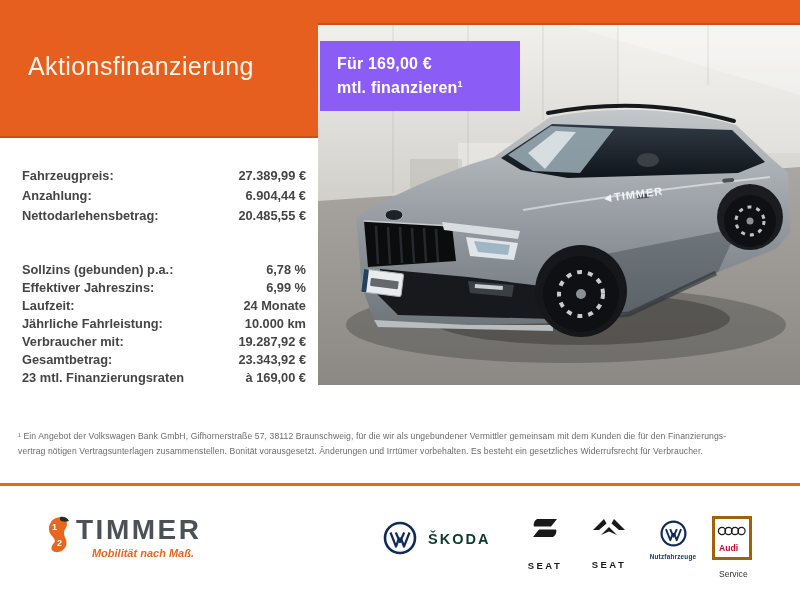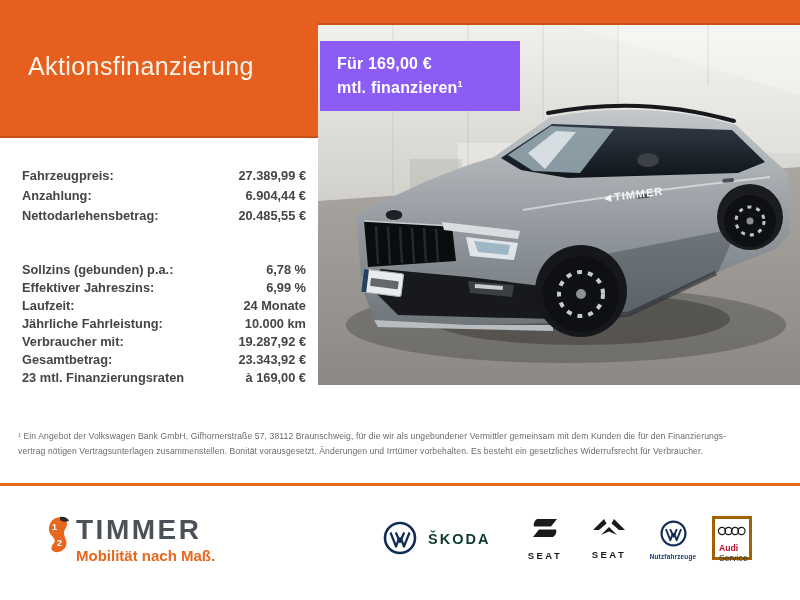--- a/index.html
+++ b/index.html
@@ -36,33 +36,33 @@
   .footnote div{white-space:nowrap;}
 
   
   .orange-rule{position:absolute;left:0;top:483px;width:800px;height:3px;background:#e8671f;}
 
   
   .footer{position:absolute;left:0;top:486px;width:800px;height:114px;background:#fff;}
   .timmer{position:absolute;left:46px;top:28px;width:160px;}
   .timmer-mark{position:absolute;left:0;top:2px;}
   .timmer-word{position:absolute;left:30px;top:0;font-size:28px;font-weight:bold;color:#4b5157;letter-spacing:2.5px;}
-  .timmer-tag{position:absolute;left:30px;top:33px;width:118px;text-align:right;font-size:15px;font-weight:bold;color:#e8671f;white-space:nowrap;}
+  .timmer-tag{position:absolute;left:30px;top:33px;width:118px;text-align:right;font-size:11px;font-weight:bold;color:#e8671f;white-space:nowrap;font-style:italic;}
 
   .brand{position:absolute;text-align:center;}
   .b-vw{left:383px;top:35px;}
   .b-skoda{left:428px;top:45px;font-size:14.5px;font-weight:bold;letter-spacing:2px;color:#0c3b2e;white-space:nowrap;}
   .b-seat{left:517px;top:32px;width:56px;}
   .b-cupra{left:577px;top:31px;width:64px;}
   .b-vwn{left:649px;top:34px;width:48px;}
   .b-audi{left:712px;top:30px;width:40px;height:44px;border:3px solid #a16207;padding-top:3px;}
-  .wordmark-small{display:block;margin-top:8px;font-size:9.5px;font-weight:bold;letter-spacing:2.5px;color:#1a1a1a;white-space:nowrap;}
+  .wordmark-small{display:block;margin-top:18px;font-size:9.5px;font-weight:bold;letter-spacing:2.5px;color:#1a1a1a;white-space:nowrap;}
   .vwn-label{display:block;margin-top:2px;font-size:6.4px;font-weight:bold;color:#123b6e;letter-spacing:.2px;white-space:nowrap;}
   .audi-word1{display:block;font-size:8.6px;font-weight:bold;color:#bb0a30;text-align:left;padding-left:4px;margin-top:3px;}
-  .audi-word2{display:block;font-size:8.6px;color:#333;text-align:left;padding-left:4px;}
+  .audi-word2{display:block;font-size:8.6px;color:#333;text-align:left;padding-left:4px;margin-top:16px;}
 </style>
 </head>
 <body>
 
 <div class="canvas">
 
   <div class="orange-left"></div>
   <div class="orange-top-right"></div>
   <div class="page-title">Aktionsfinanzierung</div>
 

